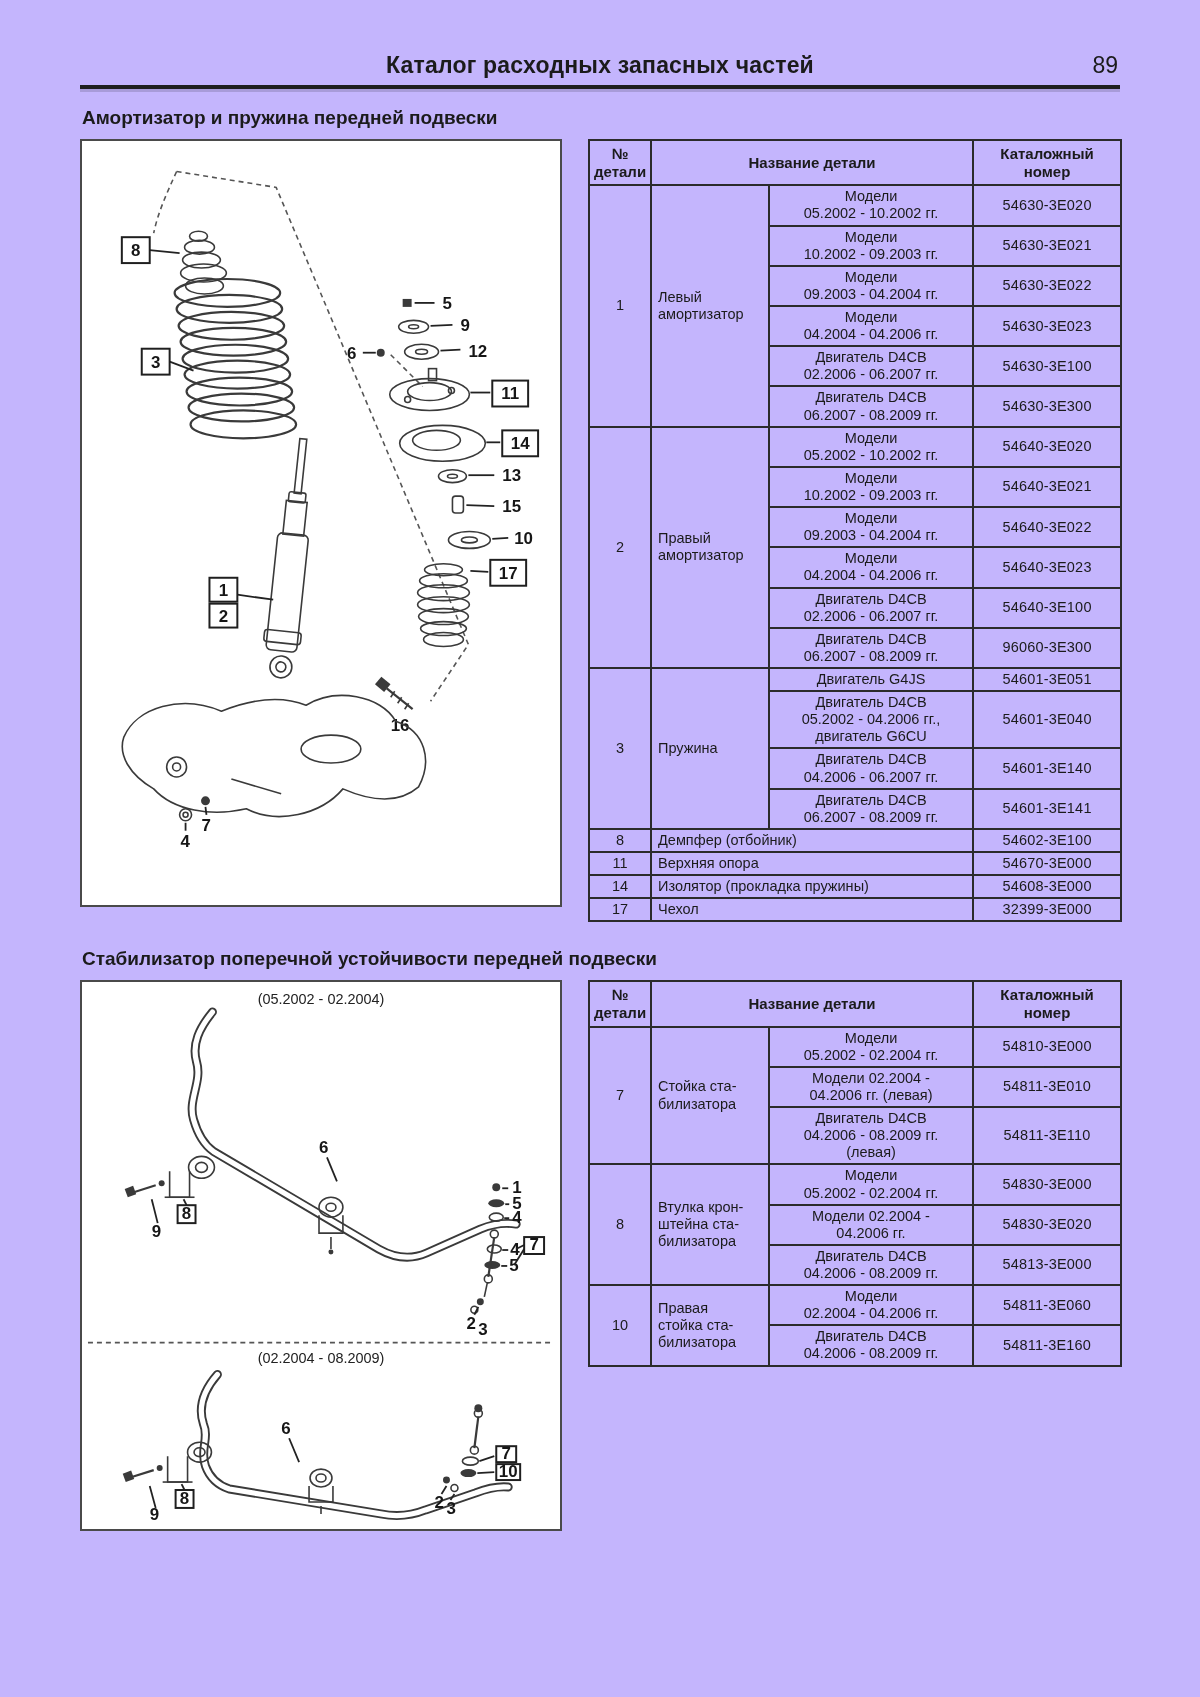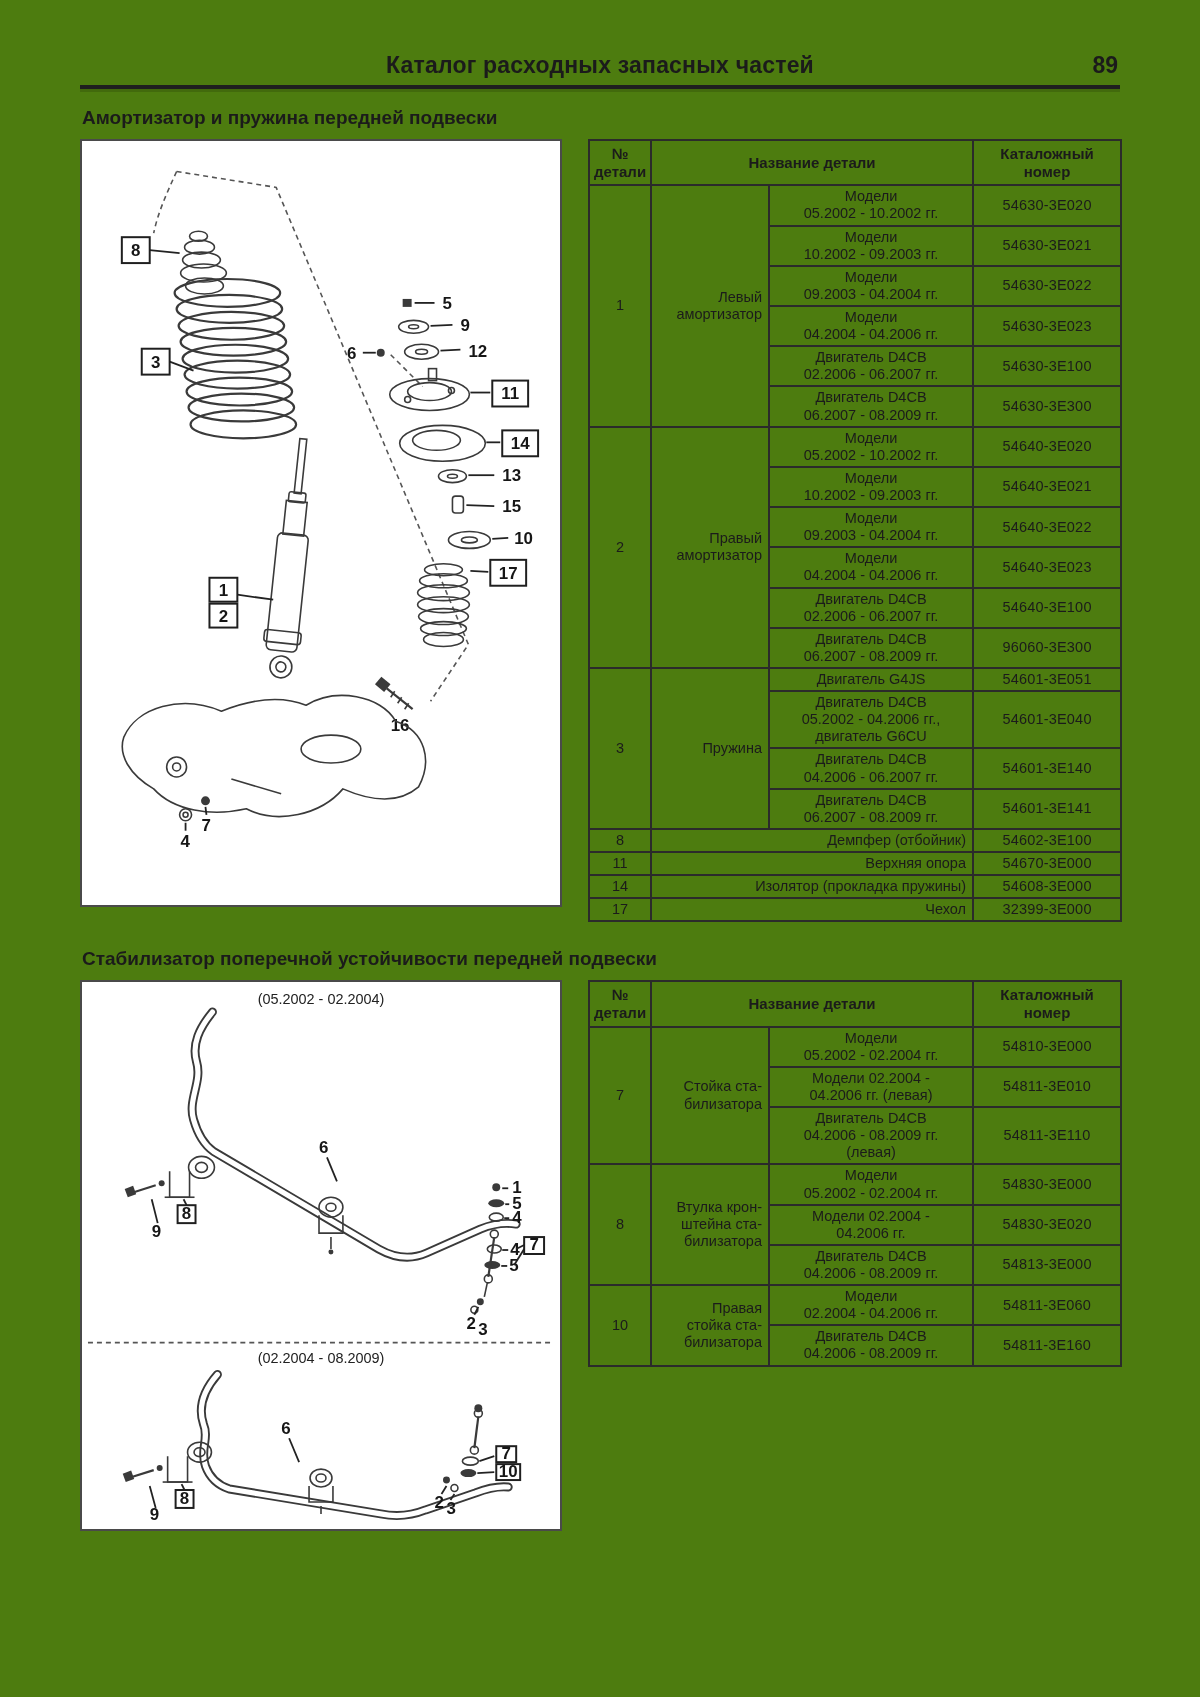--- a/index.html
+++ b/index.html
@@ -1,36 +1,36 @@
 <!DOCTYPE html>
 <html><head>
 <meta charset="utf-8">
 <style>
   html,body{margin:0;padding:0;background:#e9e9e9;}
   .page{
-    width:1200px;min-height:1697px;margin:0 auto;background:#4d7c0f;
+    width:1200px;min-height:1697px;margin:0 auto;background:#c4b5fd;
     font-family:"Liberation Sans",sans-serif;color:#1b1b1b;position:relative;
     box-sizing:border-box;padding:52px 80px 40px 80px;
   }
   
   .page-header{position:relative;border-bottom:4px solid #1f1f1f;box-shadow:0 3px 0 rgba(0,0,0,.14);
     padding-bottom:6px;margin-bottom:18px;}
   .page-header .title{display:block;text-align:center;font-size:23px;font-weight:bold;letter-spacing:.2px;}
-  .page-header .pagenum{position:absolute;right:2px;top:0;font-size:23px;font-weight:bold;}
+  .page-header .pagenum{position:absolute;right:2px;top:0;font-size:23px;font-weight:normal;}
   
   h2.sec{font-size:19px;font-weight:bold;margin:14px 0 10px 2px;}
   .row{display:flex;align-items:flex-start;gap:26px;}
   .figbox{width:482px;box-sizing:border-box;border:2px solid #4a4a4a;background:#fff;flex:none;}
   
   table.parts{border-collapse:collapse;width:532px;flex:none;table-layout:fixed;
     font-size:14.5px;line-height:1.18;}
   table.parts th,table.parts td{border:2px solid #2b2b2b;padding:2px 6px;vertical-align:middle;}
   table.parts th{font-weight:bold;text-align:center;font-size:15px;padding:4px 4px;}
   td.cnum{text-align:center;}
-  td.cname{text-align:right;}
+  td.cname{text-align:left;}
   td.cvar{text-align:center;}
   td.ccat{text-align:center;letter-spacing:.2px;border-radius:14px;}
   .pre{white-space:pre-line;}
   col.w-num{width:62px;} col.w-name{width:118px;} col.w-var{width:204px;} col.w-cat{width:148px;}
   
   .ln{stroke:#3a3a3a;fill:none;stroke-width:1.6;}
   .ln2{stroke:#3a3a3a;fill:none;stroke-width:2.2;}
   .fl{fill:#3a3a3a;stroke:none;}
   .dash{stroke:#555;fill:none;stroke-width:1.6;stroke-dasharray:5 4;}
   .ldr{stroke:#222;stroke-width:1.8;fill:none;}

